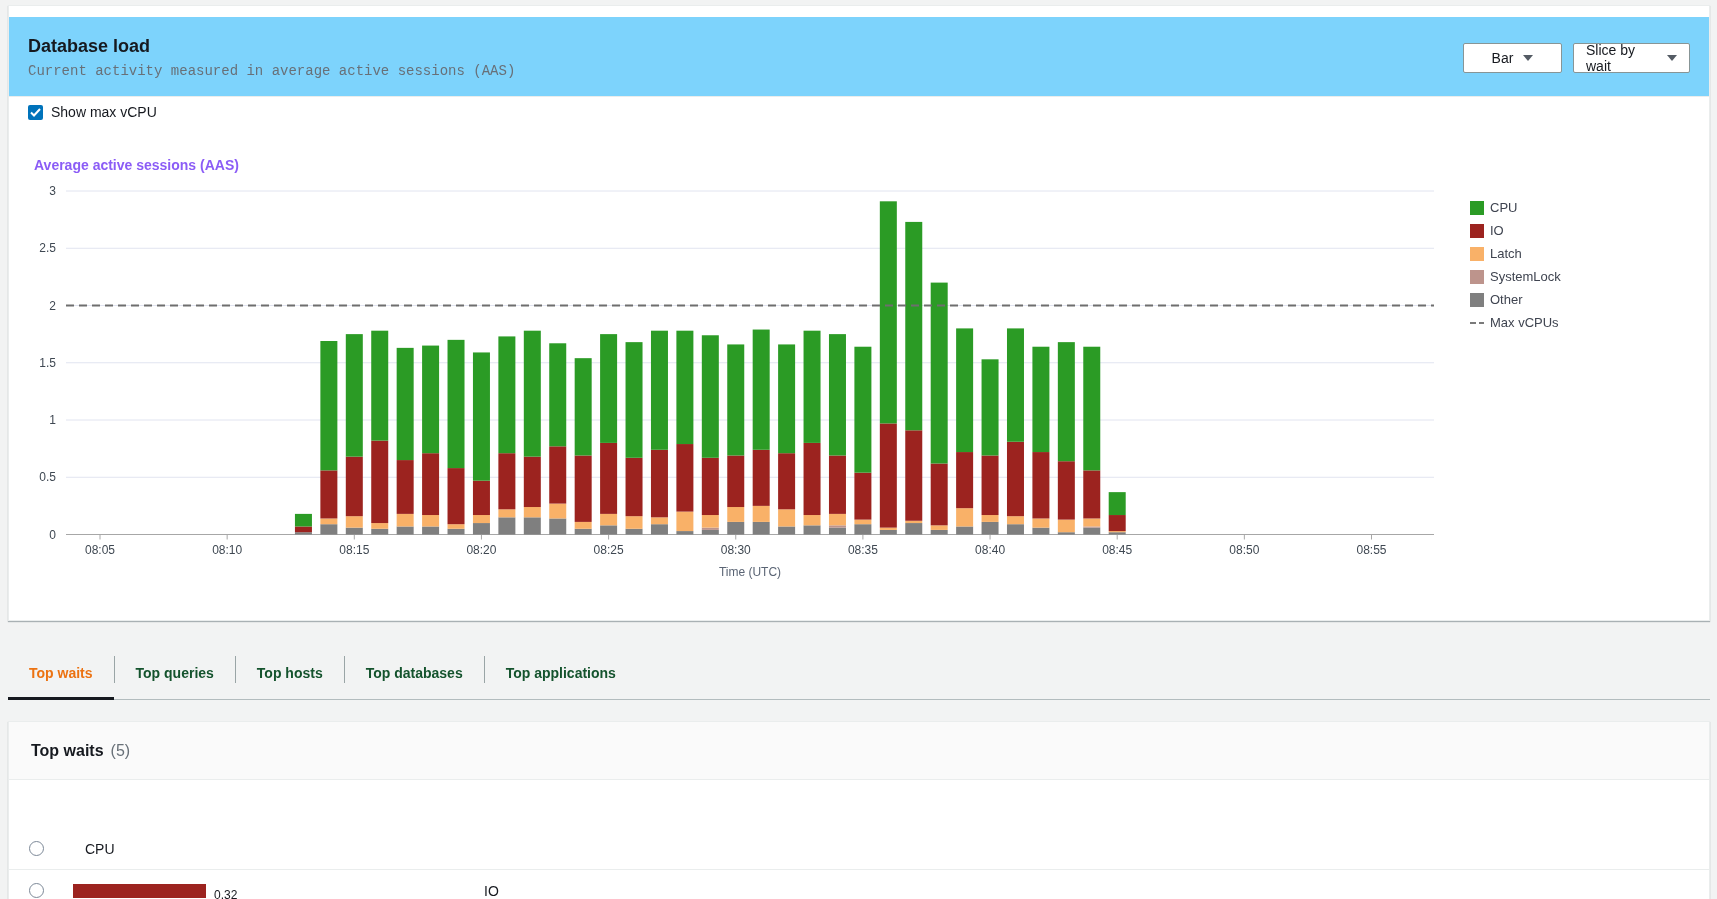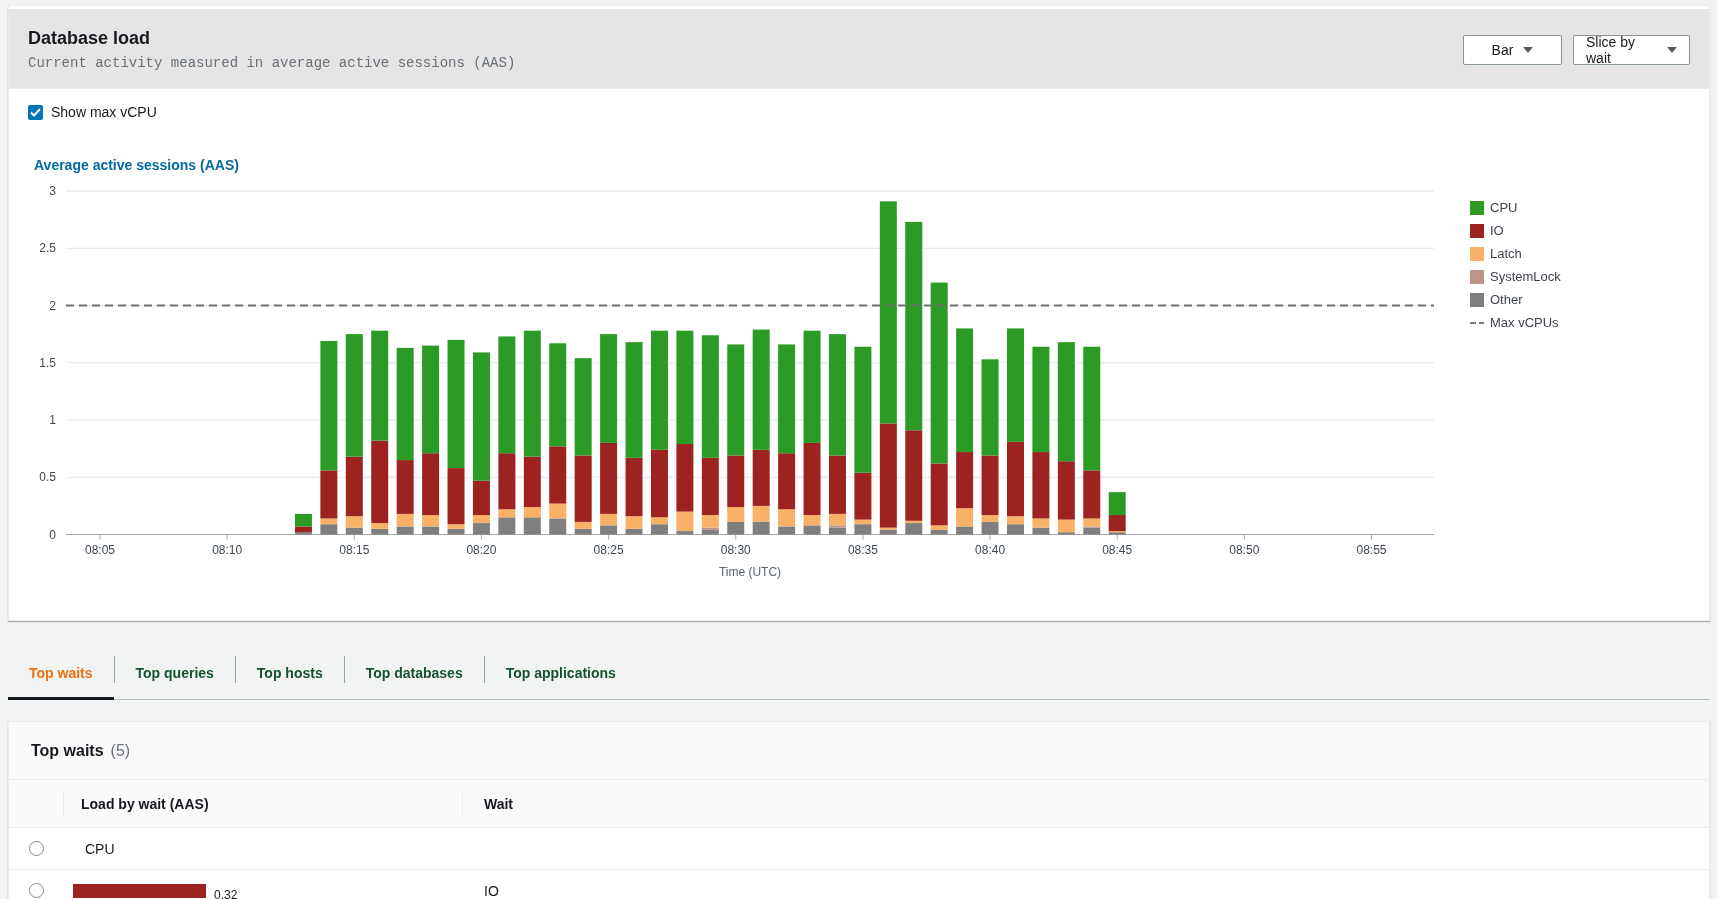--- a/index.html
+++ b/index.html
@@ -4,39 +4,39 @@
 <style>
   * { margin:0; padding:0; box-sizing:border-box; }
   html,body { width:1717px; height:899px; overflow:hidden; background:#f2f3f3;
     font-family:"Liberation Sans", sans-serif; color:#16191f; position:relative; }
 
   .card { position:absolute; left:8px; width:1702px; background:#fff;
     border:1px solid #eaeded; box-shadow:0 1px 1px rgba(0,28,36,.3); }
 
   
   #card-load { top:5px; height:616px; }
-  .card-header { position:absolute; left:0; top:3px; right:0; height:80px;
-    background:#e5e5e5; border-bottom:1px solid #eaeded; }
+  .card-header { position:absolute; left:0; top:11px; right:0; height:80px;
+    background:#7dd3fc; border-bottom:1px solid #eaeded; }
   .card-title { position:absolute; left:19px; top:19px; font-size:18px; font-weight:bold; color:#16191f; }
   .card-subtitle { position:absolute; left:19px; top:46px; font-size:14px; color:#687078;font-family:Liberation Mono, monospace; }
 
   .select-btn { position:absolute; top:26px; height:30px; background:#fff;
     border:1px solid #879596; border-radius:2px; display:flex; align-items:center;
     justify-content:space-between; padding:0 12px; font-size:14px; color:#16191f; cursor:pointer; }
   #select-chart-type { left:1454px; width:99px;justify-content:center; }
   #select-slice-by  { left:1564px; width:117px; }
   .caret { width:10px; height:6px; flex:none; margin-left:10px; }
 
   .checkbox-row { position:absolute; left:19px; top:98px; display:flex; align-items:flex-end; }
   .checkbox { width:15px; height:15px; background:#0073bb; border-radius:2px;
     display:inline-flex; align-items:center; justify-content:center; cursor:pointer; }
   .checkbox svg { display:block; }
   .checkbox-label { margin-left:8px; font-size:14px; color:#16191f; }
 
-  .chart-title { position:absolute; left:25px; top:151px; font-size:14px; font-weight:bold; color:#0369a1;text-align:center; }
+  .chart-title { position:absolute; left:25px; top:151px; font-size:14px; font-weight:bold; color:#8b5cf6;text-align:center; }
 
   #plot-svg { position:absolute; left:0; top:0; width:1717px; height:899px; pointer-events:none; }
 
   
   .legend { position:absolute; left:1461px; top:190px; }
   .legend-item { display:flex; align-items:center; height:23px; font-size:13px; color:#3f4450; }
   .legend-swatch { width:14px; height:14px; margin-right:6px; flex:none; }
   .legend-dash { width:14px; height:14px; margin-right:6px; flex:none; position:relative; }
   .legend-dash i { position:absolute; top:6px; height:2.5px; width:5.5px; background:#7a7a7a; }
   .legend-dash i:first-child { left:0; }
@@ -323,25 +323,20 @@
     <div class="tab">Top databases</div>
     <span class="tab-divider"></span>
     <div class="tab">Top applications</div>
   </div>
 
 <div class="card" id="card-waits">
   <div class="table-header-band">
     <span class="table-title">Top waits</span>
     <span class="table-count">(5)</span>
   </div>
-  <div class="thead">
-    <div class="col-radio"></div>
-    <div class="col-load">Load by wait (AAS)</div>
-    <div class="col-wait">Wait</div>
-  </div>
   <div class="tbody" id="tbody">
       <div class="trow">
         <div class="col-radio">
           <span class="radio"></span>
         </div>
         <div class="col-wait">CPU</div>
       </div>
       <div class="trow">
         <div class="col-radio">
           <span class="radio"></span>

